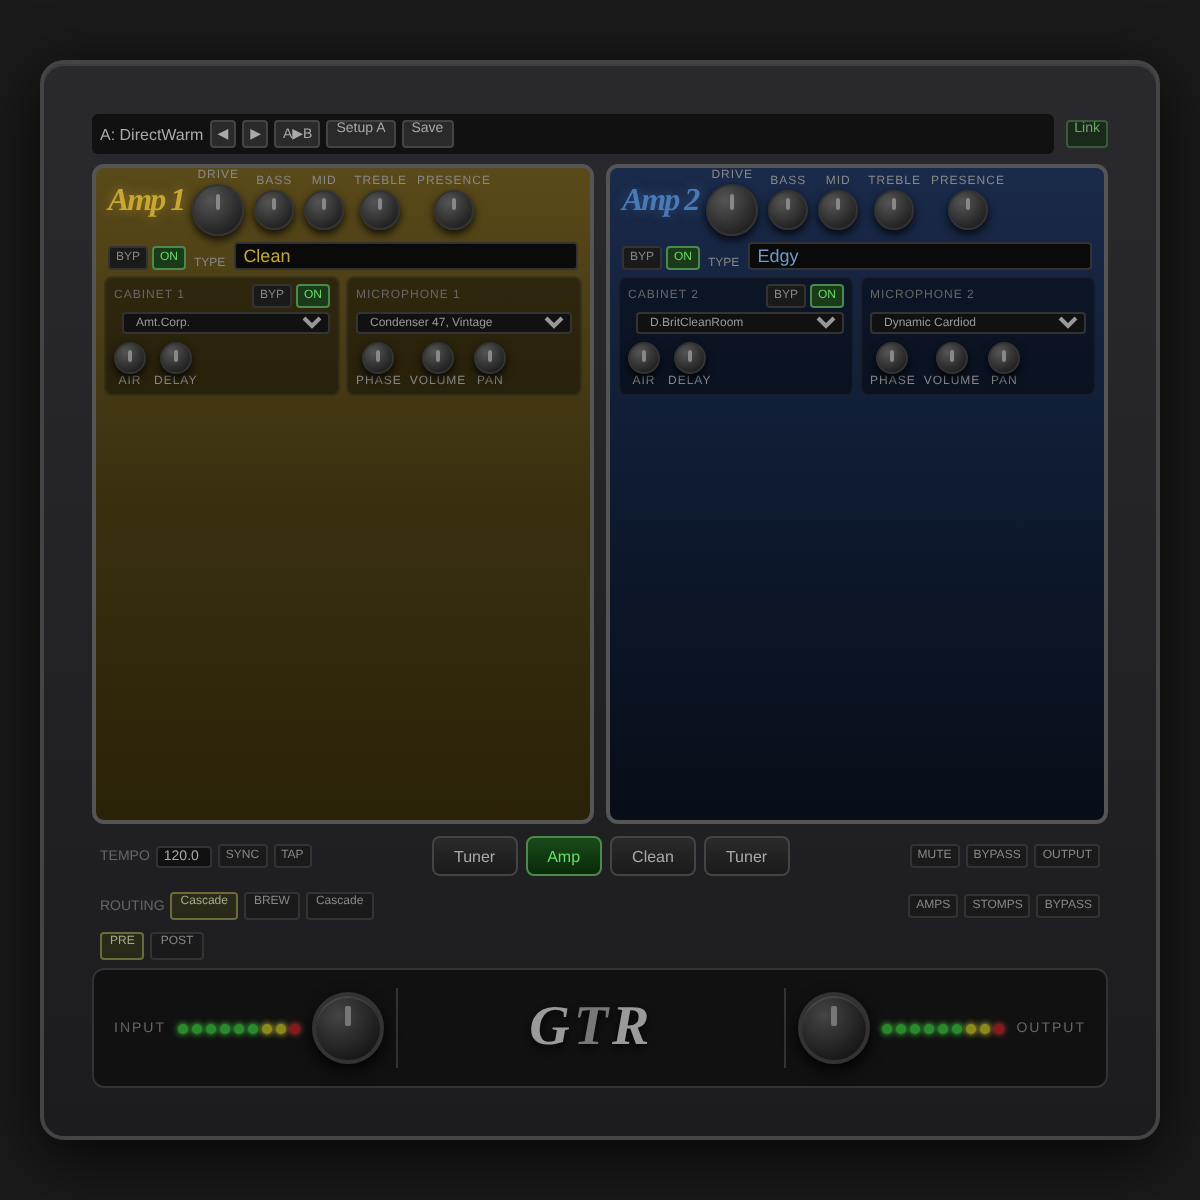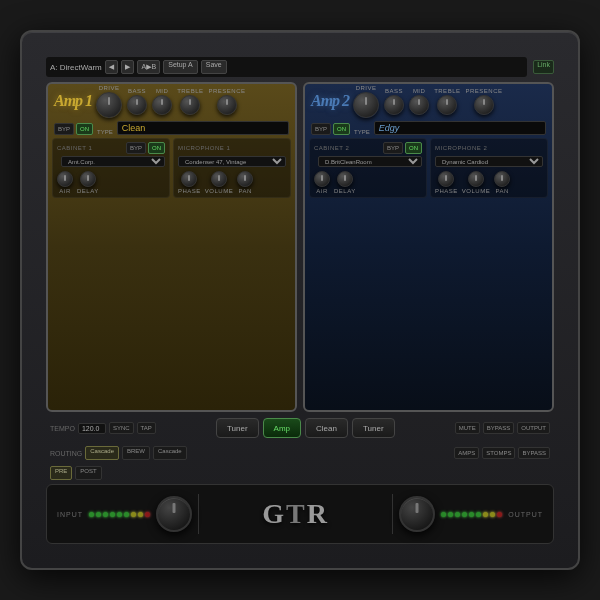--- a/index.html
+++ b/index.html
@@ -206,21 +206,20 @@
       border-radius: 2px;
       color: #c8a830;
       font-size: 9px;
       padding: 1px 4px;
       height: 14px;
       display: flex;
       align-items: center;
     }
     .amp2 .amp-type-display {
       color: #6a9dcc;
-      font-style: italic;
     }
 
     
     .cab-mic-row {
       display: flex;
       gap: 3px;
       padding: 0 4px;
       height: 60px;
     }
     .cab-section, .mic-section {
@@ -375,20 +374,21 @@
       display: flex;
       align-items: center;
       justify-content: center;
     }
     .gtr-text {
       font-family: serif;
       font-size: 28px;
       font-weight: bold;
       color: #888;
       letter-spacing: 2px;
+      font-style: italic;
       text-shadow: 0 2px 4px rgba(0,0,0,0.8);
     }
     .gtr-text .g { color: #9a9a9a; }
     .gtr-text .t { color: #777; }
     .gtr-text .r { color: #9a9a9a; }
 
     .io-group {
       display: flex;
       flex-direction: column;
       align-items: center;

